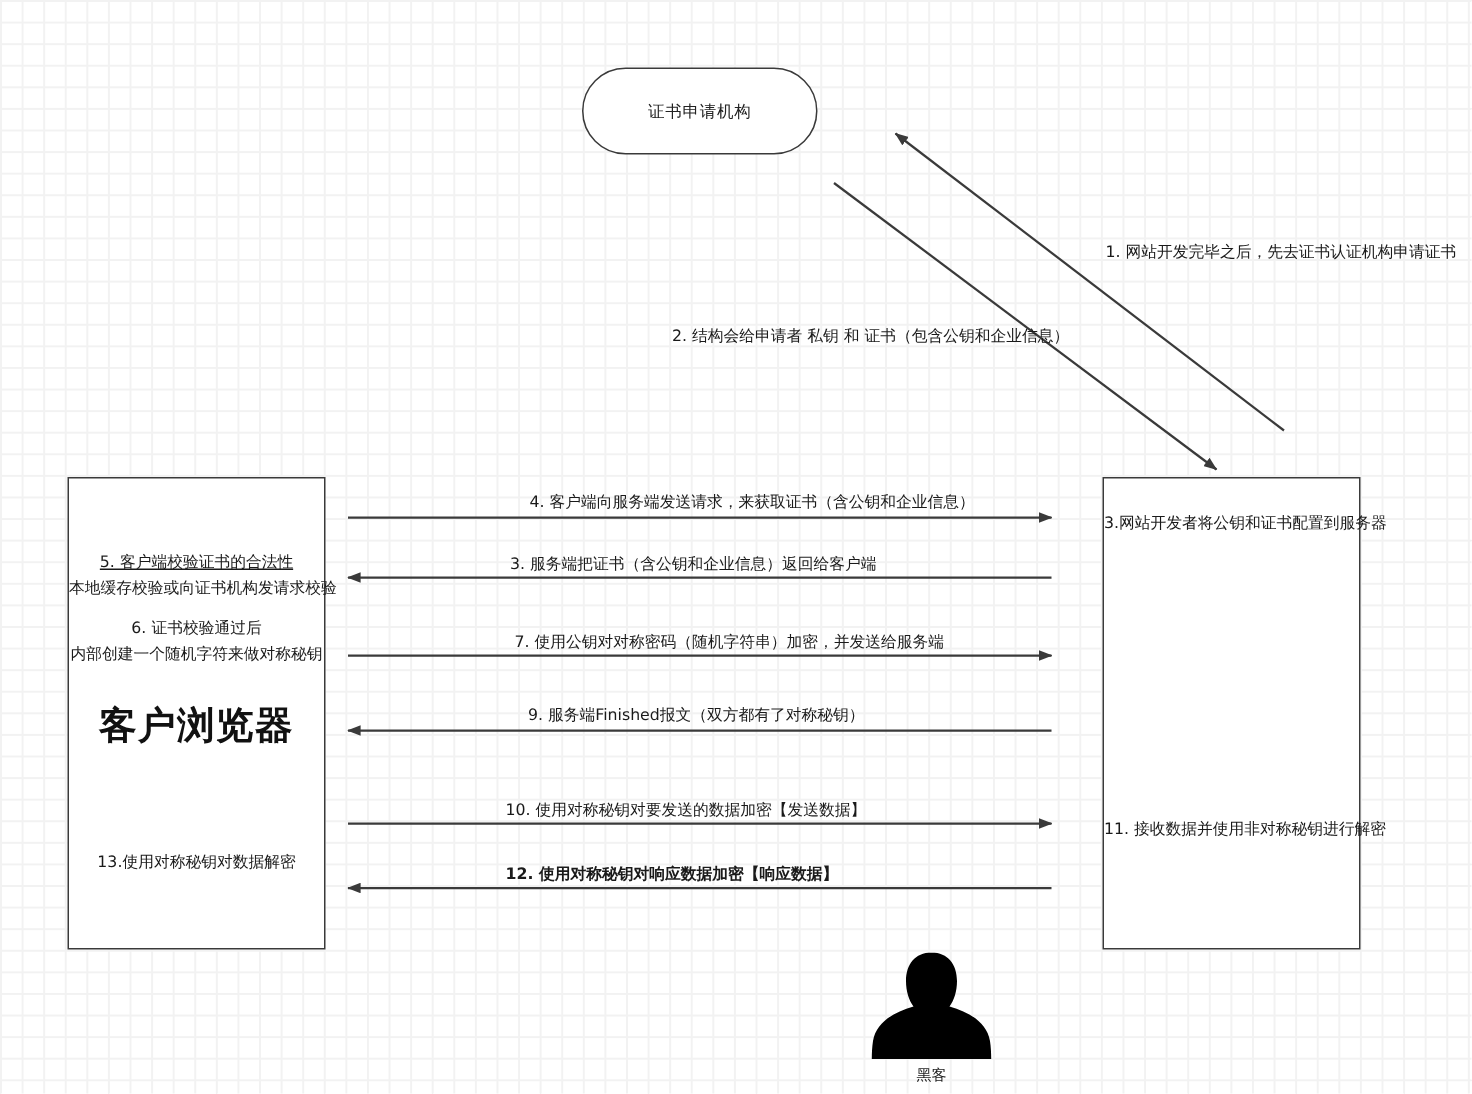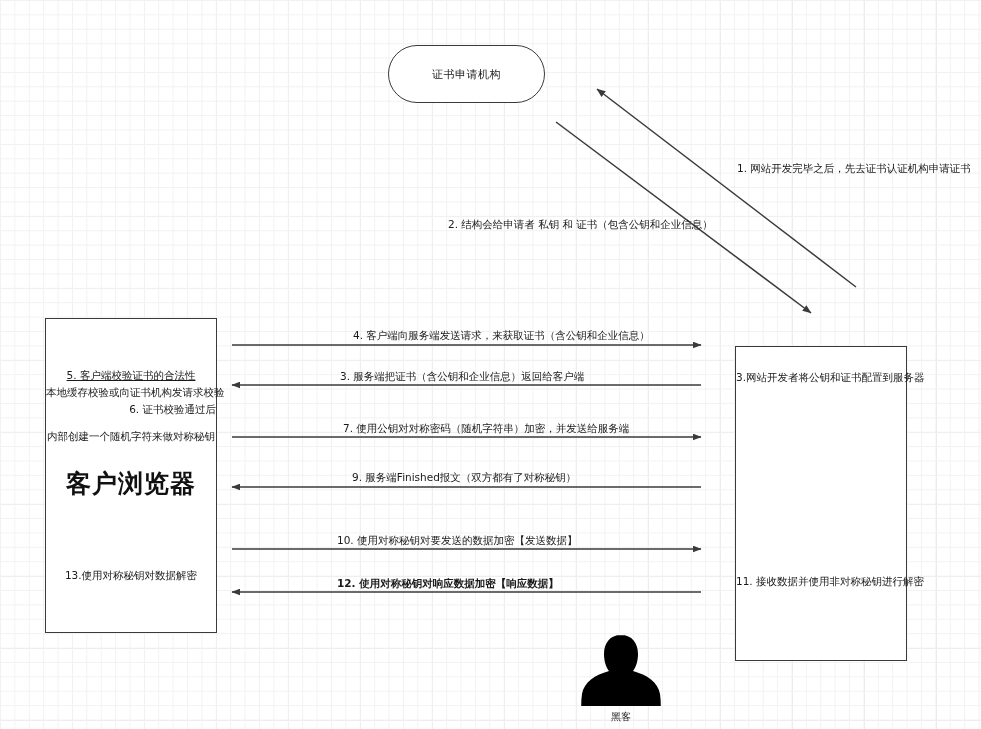--- a/index.html
+++ b/index.html
@@ -64,21 +64,20 @@
     left: 45px;
     top: 318px;
     width: 172px;
     height: 315px;
   }
   .server-node {
     left: 735px;
     top: 318px;
     width: 172px;
     height: 315px;
-    margin-top: 28px;
   }
   .node-inner {
     position: relative;
     width: 100%;
     height: 100%;
   }
   .node-text {
     position: absolute;
     width: 100%;
     text-align: center;
@@ -150,21 +149,21 @@
   </svg>
 
   <div class="node-box ca-node">
     <span class="ca-label">证书申请机构</span>
   </div>
 
   <div class="node-box client-node">
     <div class="node-inner">
       <div class="node-text" style="top:48px;text-decoration:underline;">5. 客户端校验证书的合法性</div>
       <div class="node-text" style="top:65px;">本地缓存校验或向证书机构发请求校验</div>
-      <div class="node-text" style="top:82px;text-align:right;">6. 证书校验通过后</div>
+      <div class="node-text" style="top:92px;">6. 证书校验通过后</div>
       <div class="node-text" style="top:109px;">内部创建一个随机字符来做对称秘钥</div>
       <div class="node-title" style="top:148px;">客户浏览器</div>
       <div class="node-text" style="top:248px;">13.使用对称秘钥对数据解密</div>
     </div>
   </div>
 
   <div class="node-box server-node">
     <div class="node-inner">
       <div class="node-text" style="top:22px;">3.网站开发者将公钥和证书配置到服务器</div>
       <div class="node-text" style="top:226px;">11. 接收数据并使用非对称秘钥进行解密</div>

